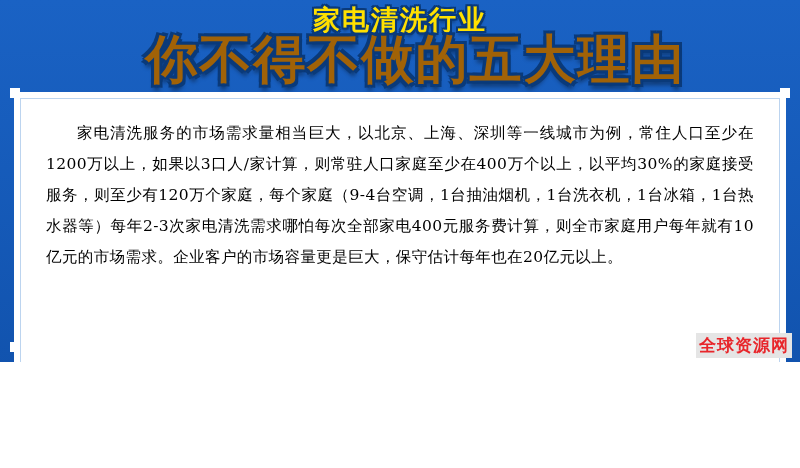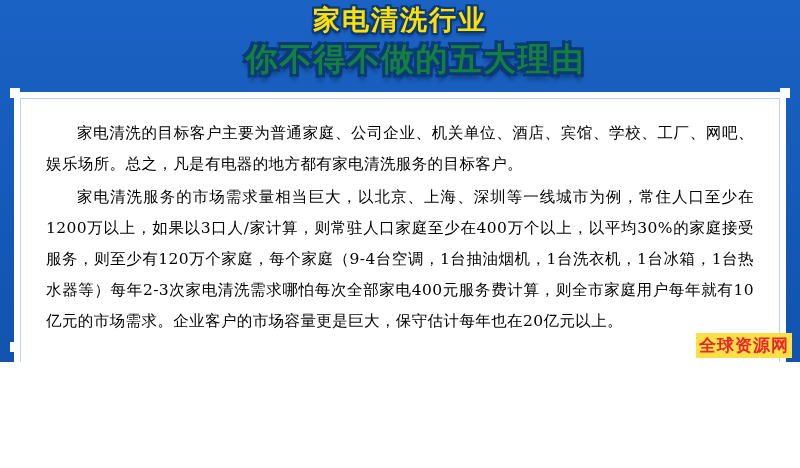--- a/index.html
+++ b/index.html
@@ -62,24 +62,24 @@
     font-weight: bold;
     letter-spacing: 2px;
     color: #ffe000;
     text-shadow:
       -2px 0 0 #0a3a7a, 2px 0 0 #0a3a7a, 0 -2px 0 #0a3a7a, 0 2px 0 #0a3a7a,
       -2px -2px 0 #0a3a7a, 2px -2px 0 #0a3a7a, -2px 2px 0 #0a3a7a, 2px 2px 0 #0a3a7a,
       0 4px 3px rgba(0,0,0,0.35);
     line-height: 32px;
   }
   .title-line2 {
-    font-size: 32px;
+    font-size: 52px;
     font-weight: bold;
     letter-spacing: 2px;
-    color: #15803d;
+    color: #a16207;
     text-shadow:
       -2px 0 0 #0a3a7a, 2px 0 0 #0a3a7a, 0 -2px 0 #0a3a7a, 0 2px 0 #0a3a7a,
       -3px -3px 0 #0a3a7a, 3px -3px 0 #0a3a7a, -3px 3px 0 #0a3a7a, 3px 3px 0 #0a3a7a,
       0 6px 4px rgba(0,0,0,0.4);
     line-height: 50px;
     margin-top: -2px;
     margin-left: 31px;
   }
 
   
@@ -142,21 +142,21 @@
 
   
   .watermark {
     position: absolute;
     right: 8px;
     bottom: 4px;
     font-size: 17px;
     font-weight: bold;
     color: #e8262b;
     letter-spacing: 1px;
-    background: #fde047;
+    background: #e5e5e5;
     padding: 1px 3px;
   }
 
   
   .corner {
     position: absolute;
     width: 10px;
     height: 10px;
     background: #ffffff;
   }
@@ -179,21 +179,20 @@
 
   <div class="frame-inner"></div>
   <div class="frame-inner-line"></div>
 
   <div class="corner c-tl"></div>
   <div class="corner c-tr"></div>
   <div class="corner c-bl"></div>
   <div class="corner c-br"></div>
 
   <div class="content">
-    <p class="para">家电清洗的目标客户主要为普通家庭、公司企业、机关单位、酒店、宾馆、学校、工厂、网吧、娱乐场所。总之，凡是有电器的地方都有家电清洗服务的目标客户。</p>
     <p class="para">家电清洗服务的市场需求量相当巨大，以北京、上海、深圳等一线城市为例，常住人口至少在1200万以上，如果以3口人/家计算，则常驻人口家庭至少在400万个以上，以平均30%的家庭接受服务，则至少有120万个家庭，每个家庭（9-4台空调，1台抽油烟机，1台洗衣机，1台冰箱，1台热水器等）每年2-3次家电清洗需求哪怕每次全部家电400元服务费计算，则全市家庭用户每年就有10亿元的市场需求。企业客户的市场容量更是巨大，保守估计每年也在20亿元以上。</p>
   </div>
 
   <div class="reasons">
     <div class="reason r1">
       <div class="reason-label">市场大</div>
       <div class="reason-badge">1</div>
     </div>
     <div class="reason r2">
       <div class="reason-label">利润高</div>

